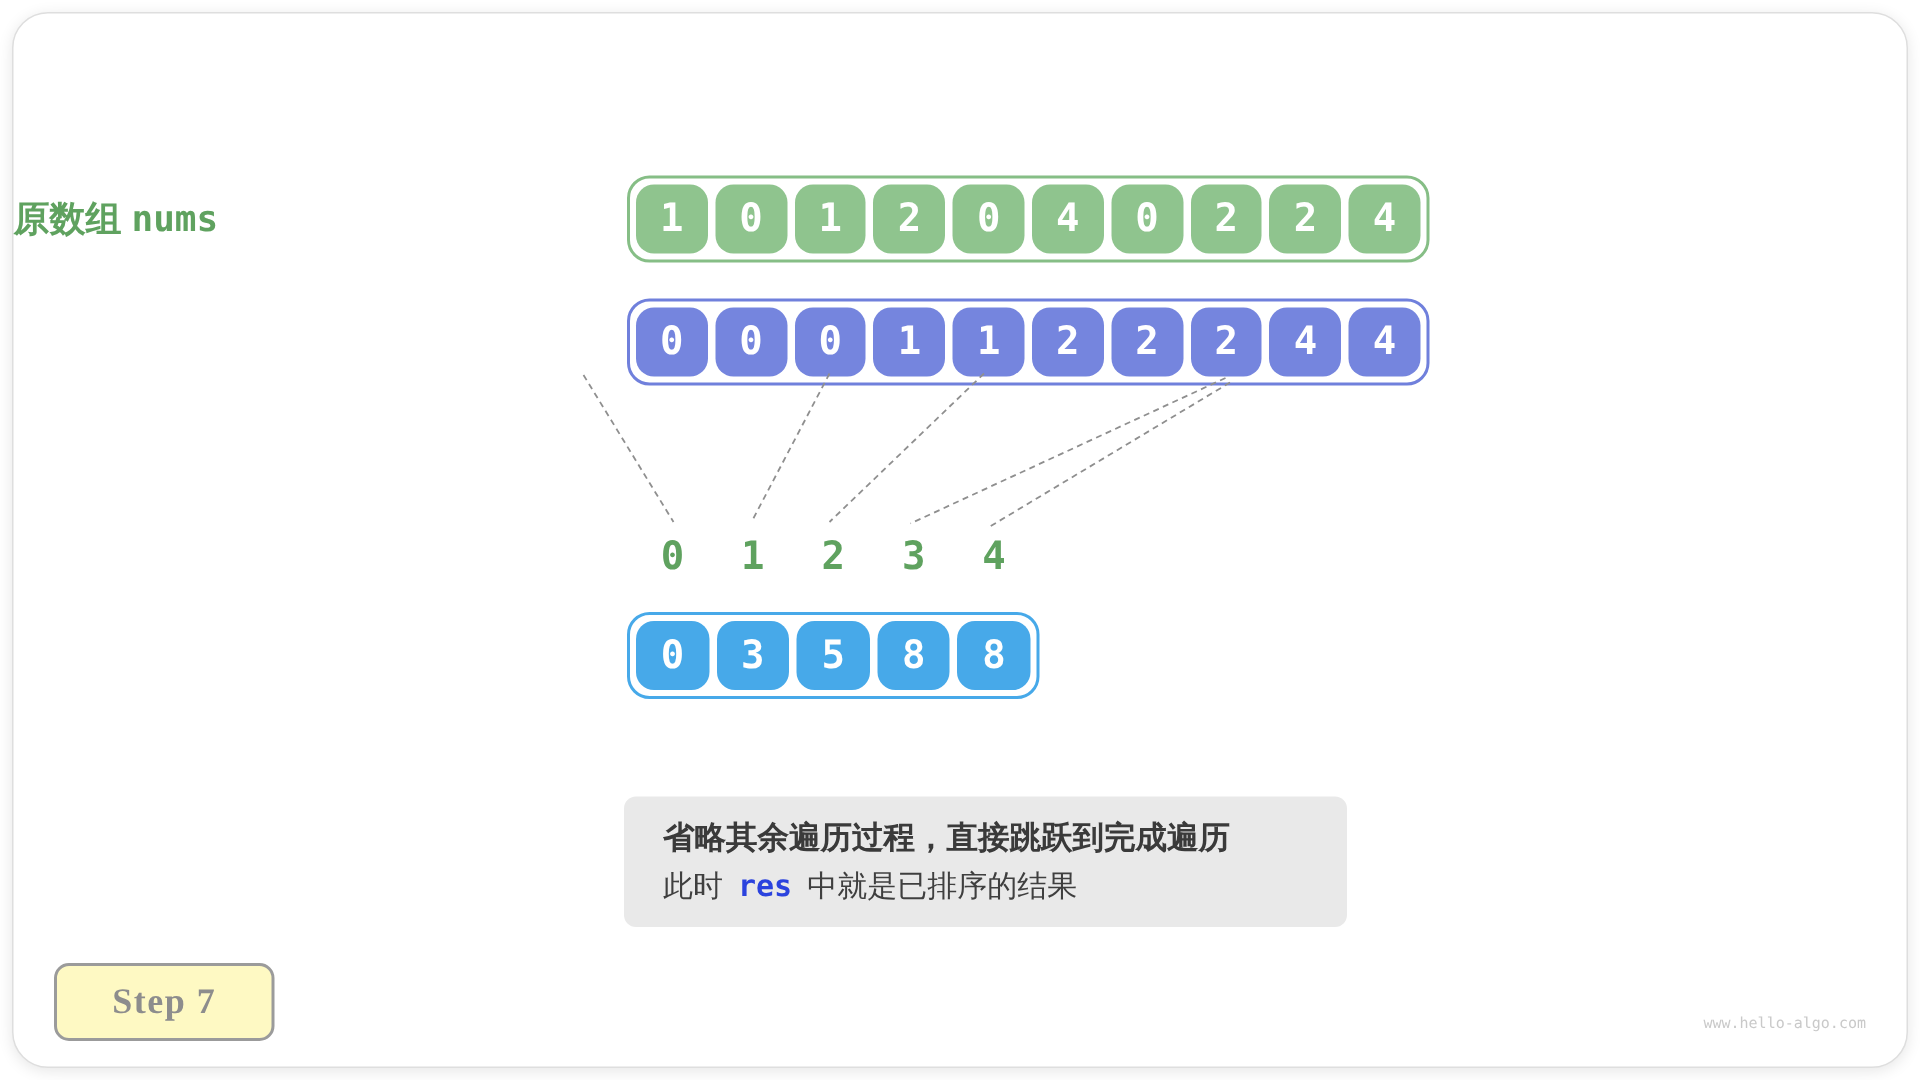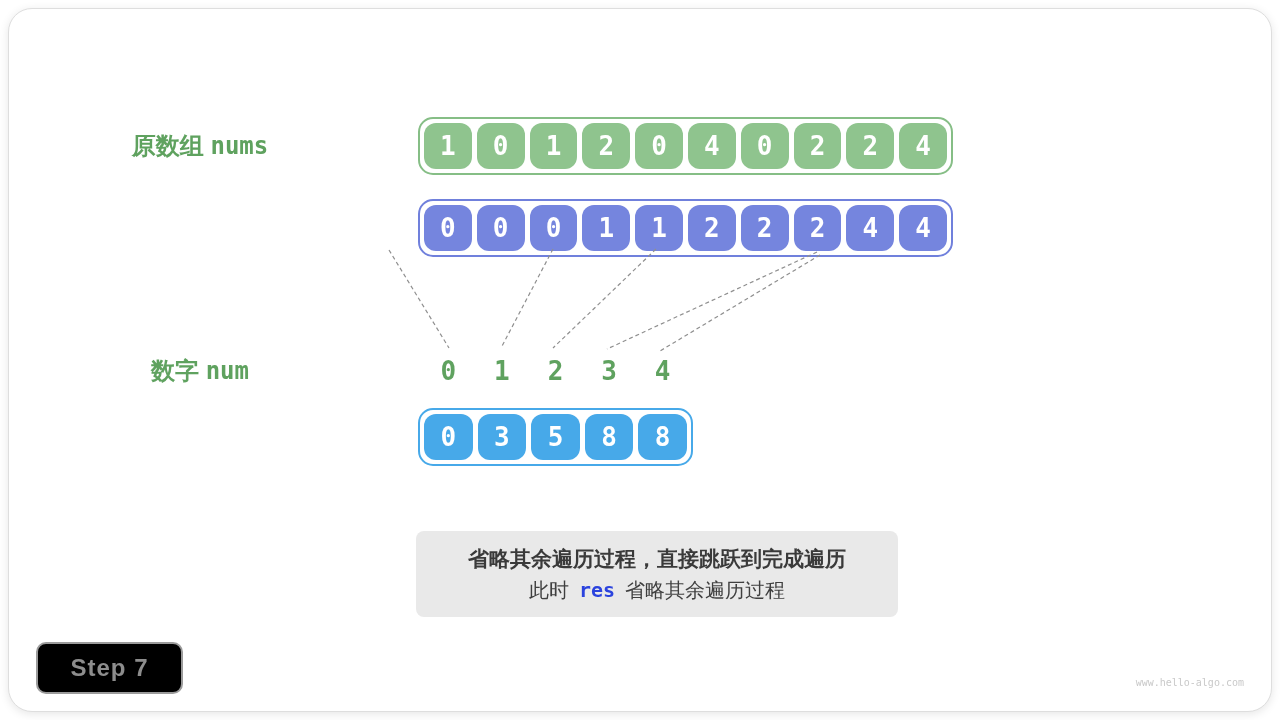--- a/index.html
+++ b/index.html
@@ -5,21 +5,21 @@
   * { margin:0; padding:0; box-sizing:border-box; }
   html,body { width:1280px; height:720px; background:#ffffff; font-family:"Liberation Sans", sans-serif; }
   .card {
     position:absolute; left:8px; top:8px; width:1264px; height:704px;
     background:#ffffff; border:1px solid #dedede; border-radius:24px;
     box-shadow:0 2px 10px rgba(0,0,0,0.10);
     overflow:hidden;
   }
   
   .row-label {
-    position:absolute; left:0; width:382px; text-align:center;
+    position:absolute; left:0; width:382px; text-align:left;
     font-size:24px; font-weight:bold; line-height:30px;
     white-space:nowrap;
   }
   .row-label .code { font-family:"DejaVu Sans Mono", monospace; font-weight:bold; }
   .label-green { color:#5FA25F; }
   .label-indigo { color:#4254D3; }
   .label-azure { color:#1E8FD5; }
   
   .array-box {
     position:absolute; height:58px; border-radius:15px;
@@ -46,34 +46,34 @@
     flex:1; text-align:center; color:#5FA25F;
     font-family:"DejaVu Sans Mono", monospace; font-weight:bold;
     font-size:26px; line-height:32px;
   }
   
   .connectors { position:absolute; left:0; top:0; width:1264px; height:704px; pointer-events:none; }
   .connectors line { stroke:#8f8f8f; stroke-width:1.2; stroke-dasharray:4 3; }
   
   .note {
     position:absolute; left:407px; top:522px; width:482px;
-    background:#E9E9E9; border-radius:8px; padding:12px 26px;text-align:center;
+    background:#E9E9E9; border-radius:8px; padding:12px 26px;
   }
   .note .line1 { font-size:21px; font-weight:bold; color:#3a3a3a; line-height:32px; white-space:nowrap; }
   .note .line2 { font-size:20px; color:#3f3f3f; line-height:30px; white-space:nowrap; }
   .note .code  {
     font-family:"DejaVu Sans Mono", monospace; font-weight:bold; color:#2B43DE;
     margin:0 10px; font-size:20px;
   }
   
   .step-badge {
     position:absolute; left:27px; top:633px; width:147px; height:52px;
-    background:#000000; border:2px solid #9b9b9b; border-radius:10px;
+    background:#fef9c3; border:2px solid #9b9b9b; border-radius:10px;
     display:flex; align-items:center; justify-content:center;
-    font-family:Liberation Sans, sans-serif; font-weight:bold;
+    font-family:Liberation Serif, serif; font-weight:bold;
     font-size:24px; color:#8d8d8d; letter-spacing:1px;
   }
   
   .watermark {
     position:absolute; right:27px; top:668px;
     font-family:"DejaVu Sans Mono", monospace; font-size:10px; color:#c9c9c9;
   }
 </style>
 </head>
 <body>
@@ -108,41 +108,40 @@
     </div>
 
   <svg class="connectors" viewBox="0 0 1264 704">
     <line x1="380" y1="241" x2="440" y2="339"></line>
     <line x1="544" y1="240" x2="492" y2="339"></line>
     <line x1="647" y1="240" x2="544" y2="339"></line>
     <line x1="808" y1="243" x2="598" y2="340"></line>
     <line x1="811" y1="246" x2="651" y2="342"></line>
   </svg>
 
-  <div class="row-label label-green" style="top:347px;"><span>数字</span>&nbsp;<span class="code">num</span></div>
   <div class="num-digits">
       <span class="num-digit">0</span>
       <span class="num-digit">1</span>
       <span class="num-digit">2</span>
       <span class="num-digit">3</span>
       <span class="num-digit">4</span>
     </div>
 
   <div class="row-label label-azure" style="top:411px; line-height:34px;">
   </div>
   <div class="array-box box-azure" style="left:409px; top:399px; width:275px;">
       <span class="cell">0</span>
       <span class="cell">3</span>
       <span class="cell">5</span>
       <span class="cell">8</span>
       <span class="cell">8</span>
     </div>
 
   <div class="note">
     <div class="line1">省略其余遍历过程，直接跳跃到完成遍历</div>
-    <div class="line2"><span>此时</span><span class="code">res</span><span>省略其余遍历过程</span></div>
+    <div class="line2"><span>此时</span><span class="code">res</span><span>中就是已排序的结果</span></div>
   </div>
 
   <div class="step-badge">Step 7</div>
 
   <div class="watermark">www.hello-algo.com</div>
 
 </div>
 
 </body></html>

